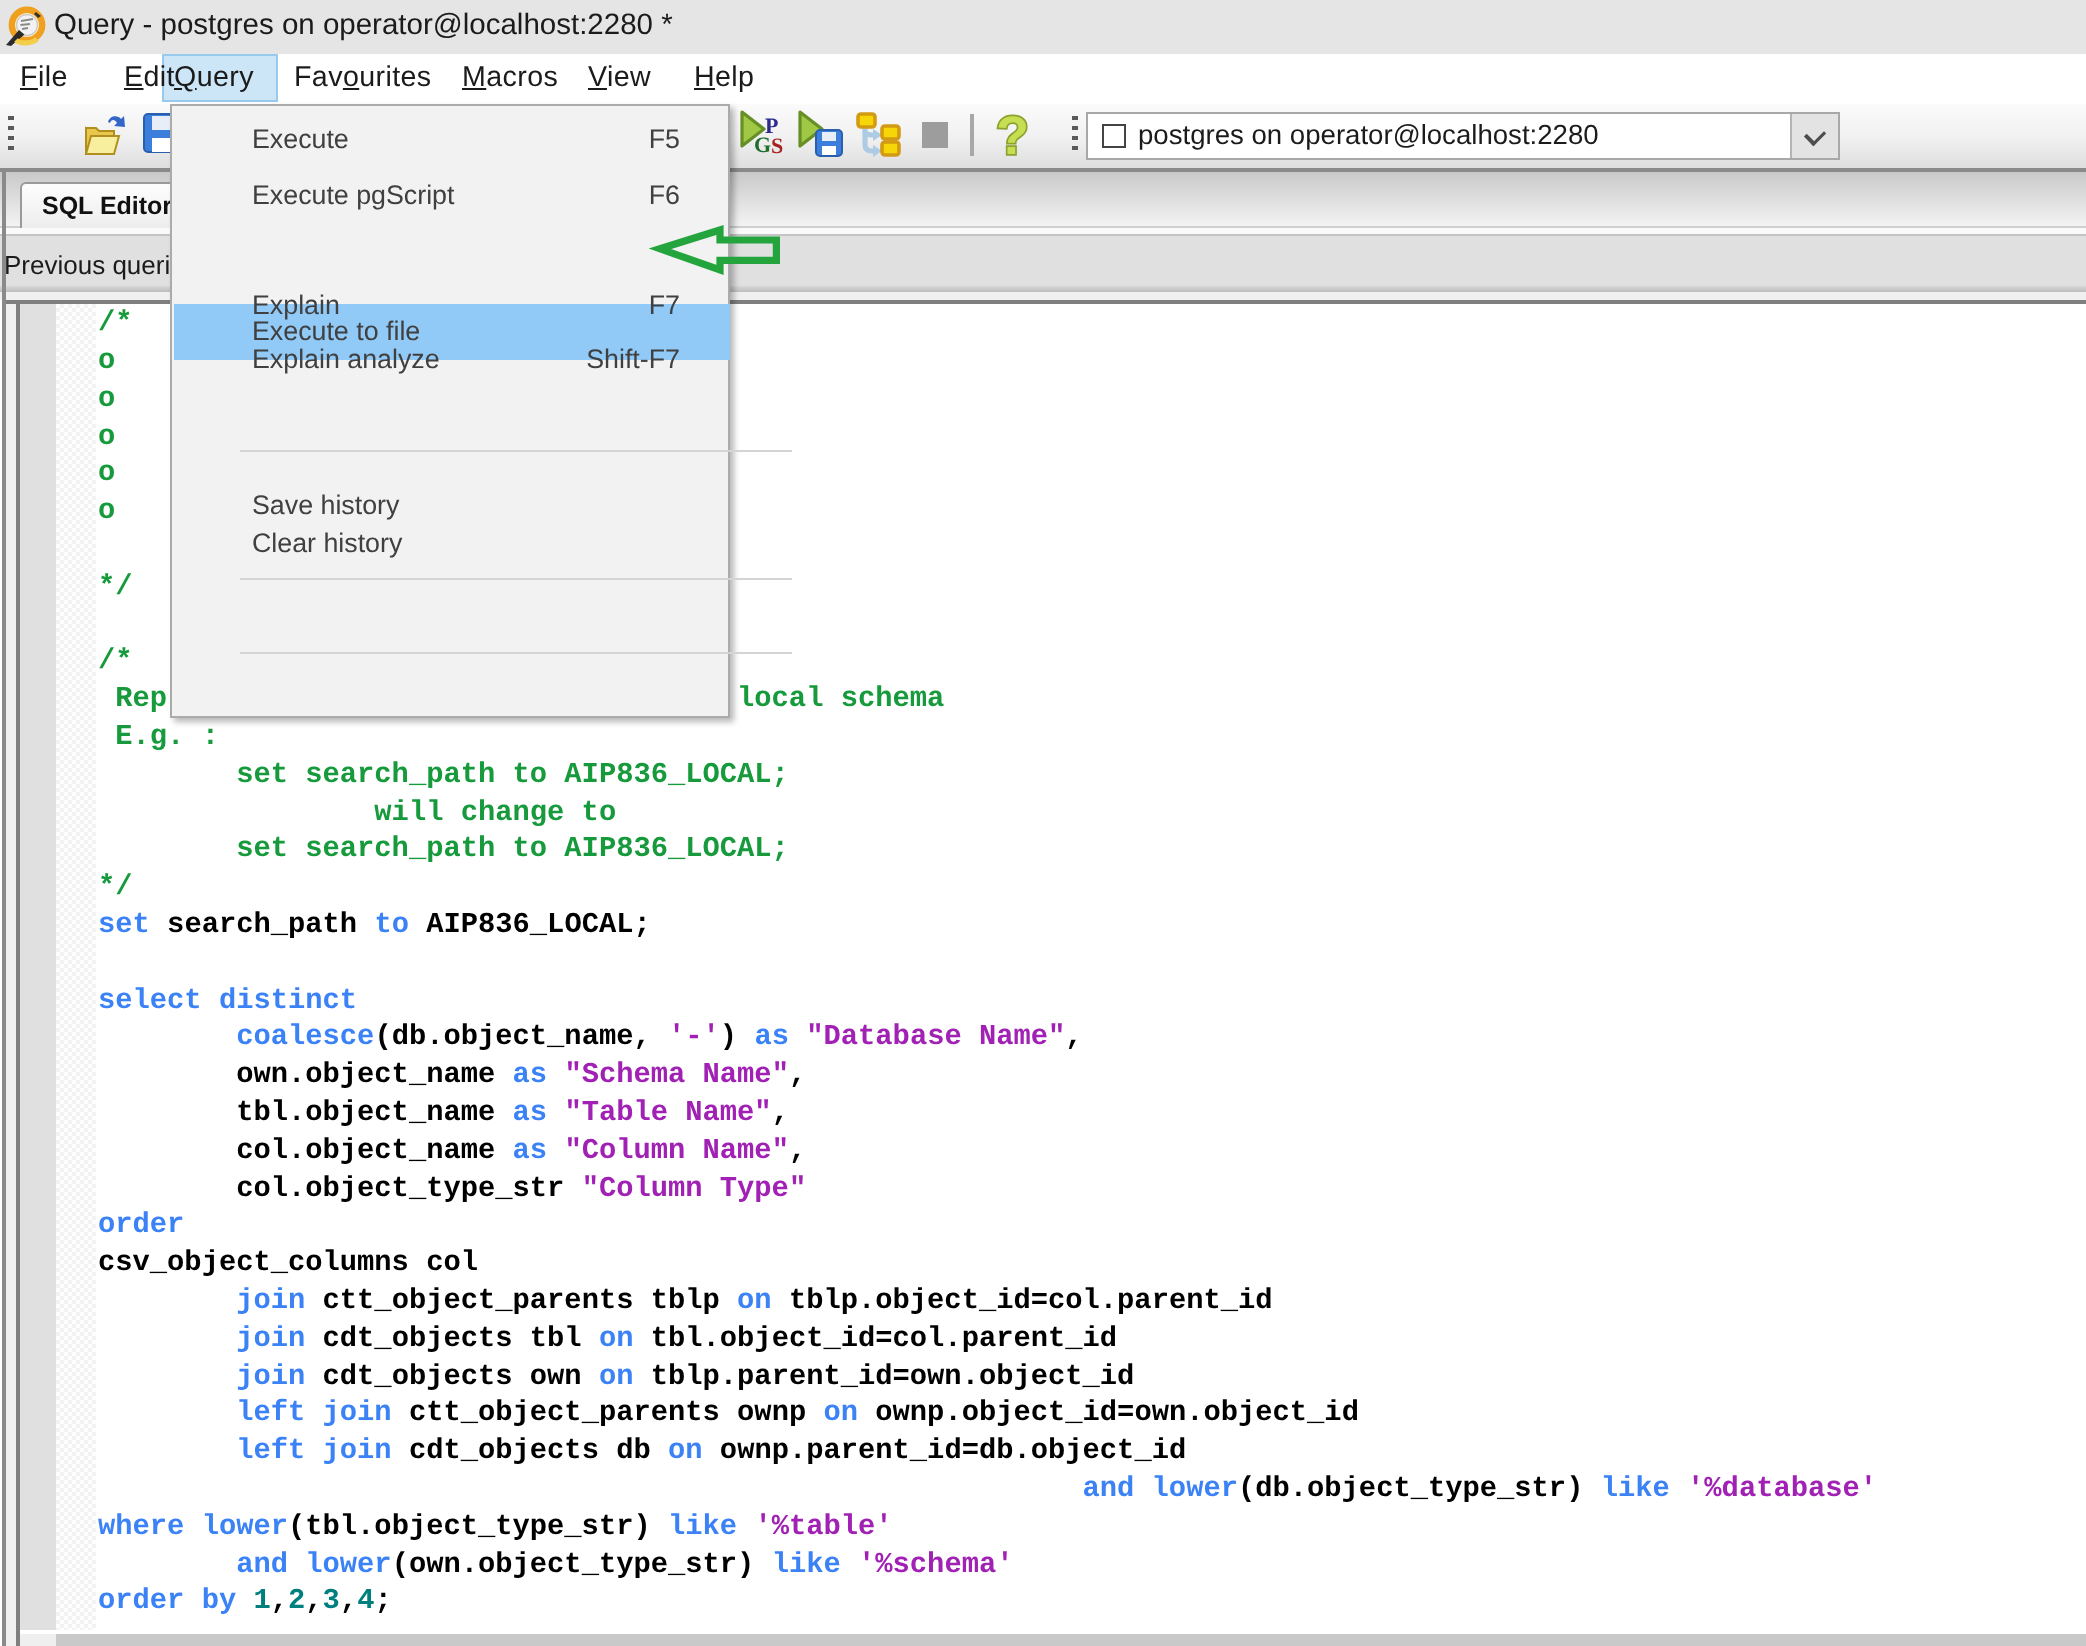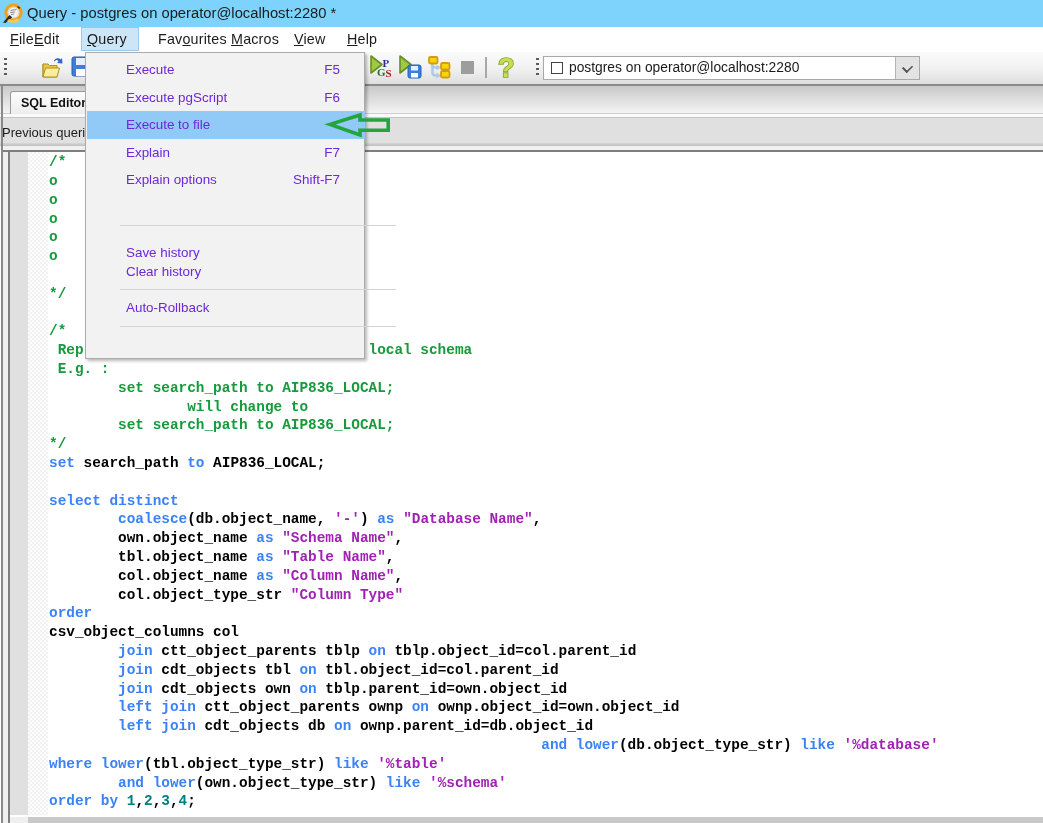--- a/index.html
+++ b/index.html
@@ -1,21 +1,21 @@
 <!DOCTYPE html>
 <html><head>
 <meta charset="utf-8">
 <style>
 * { margin:0; padding:0; box-sizing:border-box; }
 html,body { width:1043px; height:823px; overflow:hidden; }
 body { position:relative; font-family:"Liberation Sans", sans-serif; background:#fff; }
 .abs { position:absolute; }
 
 
-#titlebar { left:0; top:0; width:1043px; height:27px; background:#7dd3fc; }
+#titlebar { left:0; top:0; width:1043px; height:27px; background:#e5e5e5; }
 #titletext { left:27px; top:3px; font-size:14.75px; line-height:21px; color:#1b1b1b; }
 
 
 #menubar { left:0; top:27px; width:1043px; height:25px; background:#fff; }
 .mb { position:absolute; top:0; height:25px; line-height:25px; font-size:14.3px; color:#1b1b1b; letter-spacing:0.2px; }
 #qhl { left:81px; top:0px; width:58px; height:24px; background:#cde6f7; border:1px solid #9ac9ee; }
 
 
 #toolbar { left:0; top:52px; width:1043px; height:32px; background:linear-gradient(#fbfbfb,#f0f0f0 55%,#dedede); }
 #tbdark { left:0; top:84px; width:1043px; height:2.4px; background:#8a8a8a; }
@@ -57,25 +57,25 @@
 #hthumb { left:28px; top:817px; width:1015px; height:6px; background:#c9c9c9; }
 
 #code { left:49px; top:153.3px; font-family:"Liberation Mono", monospace; font-size:14.4px; font-weight:bold; line-height:18.8px; color:#000; white-space:pre; }
 .k { color:#3b82f6; }
 .c { color:#169a3c; }
 .s { color:#a021b4; }
 .n { color:#007f7f; }
 
 
 #popup { left:85px; top:52px; width:280px; height:307px; background:#f2f2f2; border:1px solid #ababab; box-shadow:2px 2px 3px rgba(0,0,0,0.28); }
-.mi { position:absolute; left:1px; width:278px; height:27.5px; line-height:27.5px; font-size:13.4px; color:#6d28d9; }
+.mi { position:absolute; left:1px; width:278px; height:27.5px; line-height:27.5px; font-size:13.4px; color:#404040; }
 .mi .lbl { position:absolute; left:39px; top:0; height:27.5px; line-height:27.5px; }
 .mi .sc { position:absolute; right:25px; top:0; height:27.5px; line-height:27.5px; }
 .mi.dis { color:#a5a5a5; }
-.mi.hl { background:#91c9f7; left:1px; width:278px; }
+.mi.hl { background:#91c9f7; left:1px; width:278px;margin-top:41px; }
 .msep { position:absolute; left:34px; width:276px; height:1px; background:#d4d4d4; }
 .subarr { position:absolute; right:12px; top:50%; width:6px; height:6px; border-right:1.6px solid #333; border-top:1.6px solid #333; transform:translateY(-50%) rotate(45deg); }
 </style>
 </head>
 <body>
 
 <div class="abs" id="titlebar">
   <svg class="abs" style="left:3px;top:3px" width="20" height="20" viewBox="0 0 20 20">
     <circle cx="10.5" cy="9.5" r="7.6" fill="#fbe9c3" stroke="#efa01f" stroke-width="3.2"></circle>
     <circle cx="10.5" cy="9.5" r="5.2" fill="#f2f2f2" stroke="#c9c9c9" stroke-width="0.6"></circle>
@@ -83,23 +83,23 @@
     <path d="M15 3 L17.5 5 L16 6 L14 4 Z" fill="#333"></path>
     <path d="M0 19.5 L6.5 12 L9.2 14.2 L2.5 20 Z" fill="#2b2b2b"></path>
     <path d="M5 17 C7 19, 13 19, 15.5 16.5" stroke="#f3cf49" stroke-width="2.6" fill="none"></path>
   </svg>
   <span class="abs" id="titletext">Query - postgres on operator@localhost:2280 *</span>
 </div>
 
 <div class="abs" id="menubar">
   <div class="abs" id="qhl"></div>
   <span class="mb" style="left:10px"><u>F</u>ile</span>
-  <span class="mb" style="left:34px"><u>E</u>dit</span>
+  <span class="mb" style="left:62px"><u>E</u>dit</span>
   <span class="mb" style="left:87px"><u>Q</u>uery</span>
-  <span class="mb" style="left:158px">Fav<u>o</u>urites</span>
+  <span class="mb" style="left:147px">Fav<u>o</u>urites</span>
   <span class="mb" style="left:231px"><u>M</u>acros</span>
   <span class="mb" style="left:294px"><u>V</u>iew</span>
   <span class="mb" style="left:347px"><u>H</u>elp</span>
 </div>
 
 <div class="abs" id="toolbar">
   <div class="grip" style="left:4px"></div>
 
   <svg class="abs" style="left:42px;top:3px" width="23" height="25" viewBox="0 0 23 25">
     <path d="M12 6 C13 2.5, 17 2.5, 18.5 4.5 L20 3 L20.5 8.5 L15 8 L16.5 6.5 C15.5 4.5, 13.5 4.5, 13 6.5 Z" fill="#3465c8"></path>
@@ -224,32 +224,29 @@
       <span class="sc">F6</span>
     </div>
   <div class="mi hl" style="top:58px">
       <span class="lbl">Execute to file</span>
     </div>
   <div class="mi" style="top:85.5px">
       <span class="lbl">Explain</span>
       <span class="sc">F7</span>
     </div>
   <div class="mi" style="top:113px">
-      <span class="lbl">Explain options</span>
+      <span class="lbl">Explain analyze</span>
       <span class="sc">Shift-F7</span>
     </div>
   <div class="msep" style="top:172px"></div>
   <div class="mi" style="top:186px">
       <span class="lbl">Save history</span>
     </div>
   <div class="mi" style="top:204.5px">
       <span class="lbl">Clear history</span>
     </div>
   <div class="msep" style="top:235.5px"></div>
-  <div class="mi" style="top:241px">
-      <span class="lbl">Auto-Rollback</span>
-    </div>
   <div class="msep" style="top:272.5px"></div>
 </div>
 
 <svg class="abs" style="left:320px;top:107px" width="75" height="34" viewBox="0 0 75 34">
   <path d="M10 17.4 L40 8 L40 13 L68.2 13 L68.2 23.2 L40 23.2 L40 28 Z" fill="none" stroke="#23a43c" stroke-width="3.6" stroke-linejoin="miter"></path>
 </svg>
 
 </body></html>

